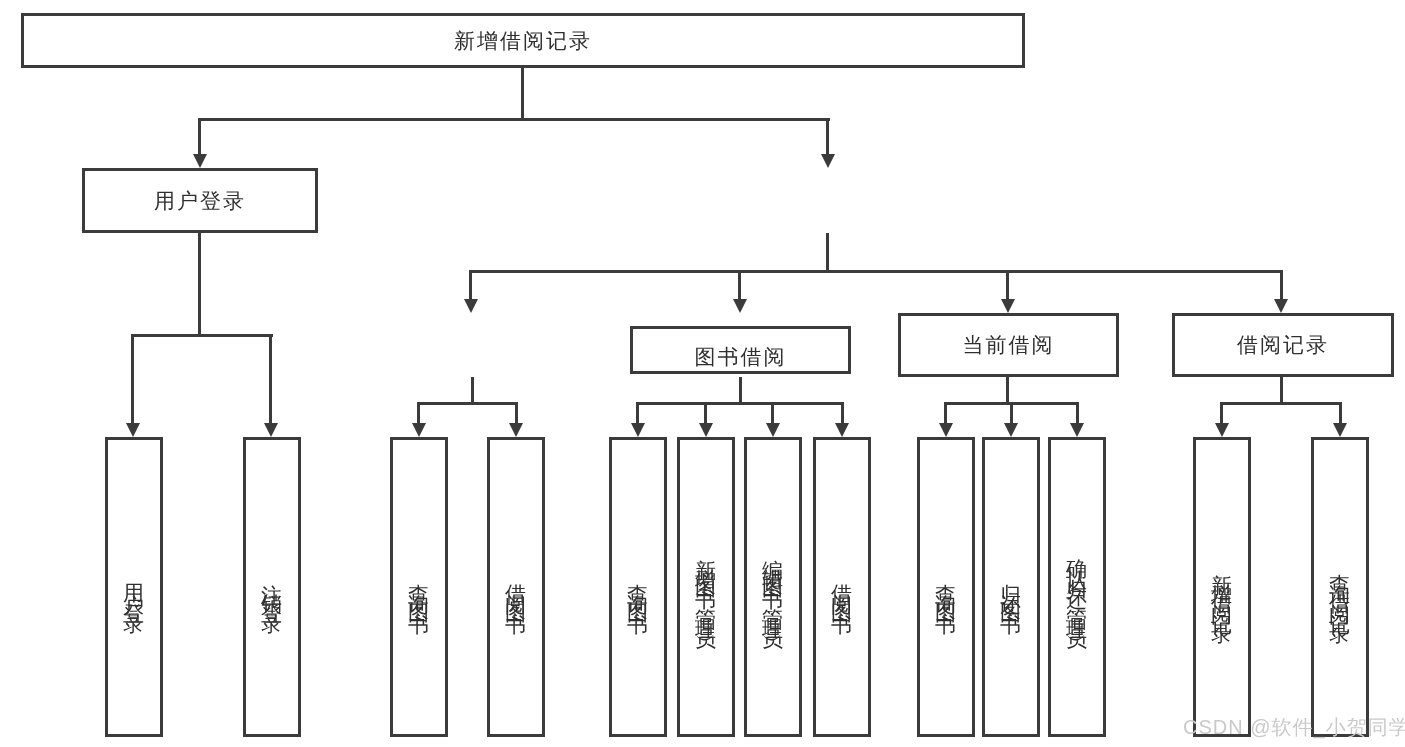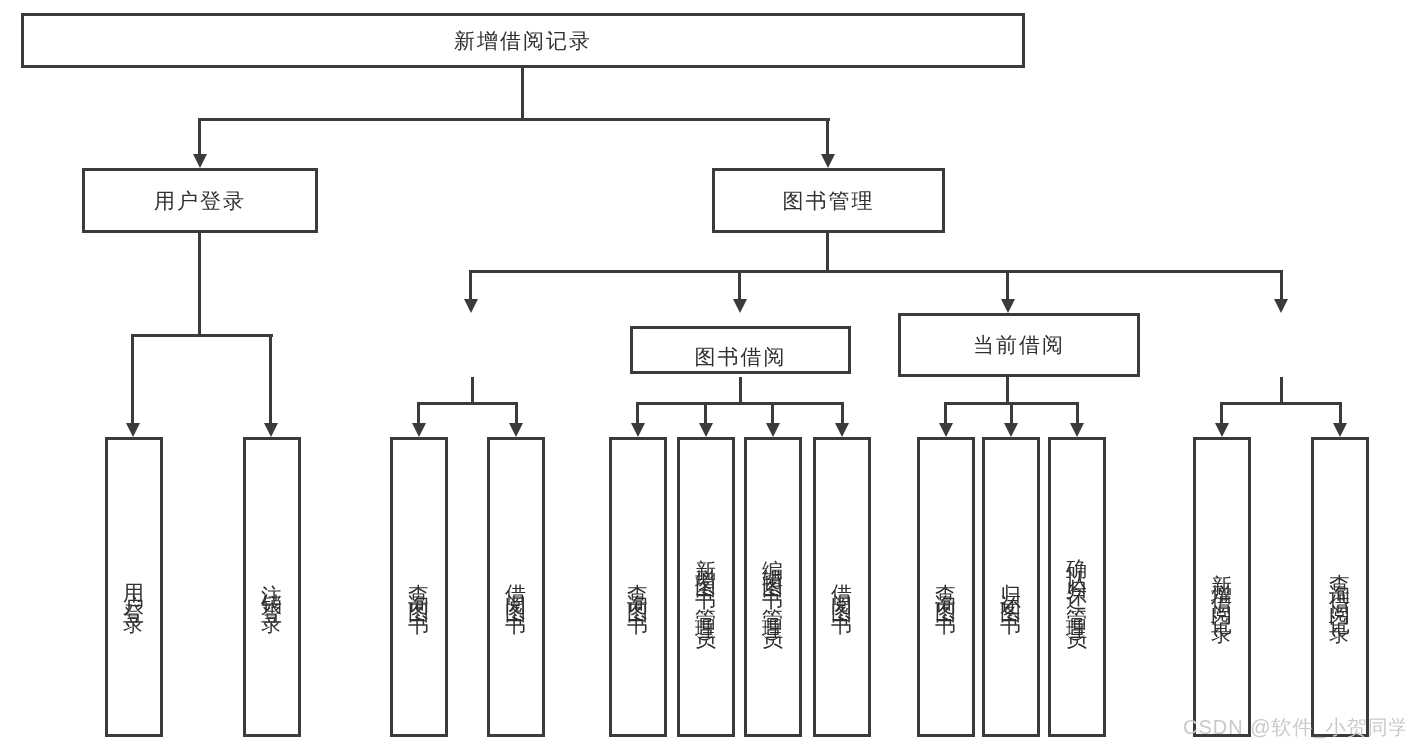--- a/index.html
+++ b/index.html
@@ -73,23 +73,20 @@
   <div class="line" style="left:521px;top:68px;width:3px;height:52px;"></div>
   <div class="line" style="left:198px;top:118px;width:632px;height:3px;"></div>
   <div class="line" style="left:198px;top:118px;width:3px;height:38px;"></div>
   <div class="arrow" style="left:193px;top:154px;"></div>
   <div class="line" style="left:826px;top:118px;width:3px;height:38px;"></div>
   <div class="arrow" style="left:821px;top:154px;"></div>
 
   <div class="node" style="left:82px;top:168px;width:236px;height:65px;">
     <span>用户登录</span>
   </div>
-  <div class="node" style="left:712px;top:168px;width:233px;height:65px;">
-    <span>图书管理</span>
-  </div>
 
   <div class="line" style="left:198px;top:233px;width:3px;height:104px;"></div>
   <div class="line" style="left:131px;top:334px;width:142px;height:3px;"></div>
   <div class="line" style="left:131px;top:334px;width:3px;height:89px;"></div>
   <div class="arrow" style="left:126px;top:423px;"></div>
   <div class="line" style="left:269px;top:334px;width:3px;height:89px;"></div>
   <div class="arrow" style="left:264px;top:423px;"></div>
 
   <div class="line" style="left:826px;top:233px;width:3px;height:39px;"></div>
   <div class="line" style="left:469px;top:270px;width:814px;height:3px;"></div>
@@ -98,22 +95,25 @@
   <div class="line" style="left:738px;top:270px;width:3px;height:30px;"></div>
   <div class="arrow" style="left:733px;top:299px;"></div>
   <div class="line" style="left:1006px;top:270px;width:3px;height:30px;"></div>
   <div class="arrow" style="left:1001px;top:299px;"></div>
   <div class="line" style="left:1280px;top:270px;width:3px;height:30px;"></div>
   <div class="arrow" style="left:1274px;top:299px;"></div>
 
   <div class="node" style="left:630px;top:326px;width:221px;height:48px;align-items:flex-end;">
     <span>图书借阅</span>
   </div>
-  <div class="node" style="left:898px;top:313px;width:242px;height:64px;">
+  <div class="node" style="left:898px;top:313px;width:221px;height:64px;">
     <span>当前借阅</span>
+  </div>
+  <div class="node" style="left:1172px;top:313px;width:222px;height:64px;">
+    <span>借阅记录</span>
   </div>
 
   <div class="line" style="left:471px;top:377px;width:3px;height:28px;"></div>
   <div class="line" style="left:417px;top:402px;width:101px;height:3px;"></div>
   <div class="line" style="left:417px;top:402px;width:3px;height:21px;"></div>
   <div class="arrow" style="left:412px;top:423px;"></div>
   <div class="line" style="left:515px;top:402px;width:3px;height:21px;"></div>
   <div class="arrow" style="left:509px;top:423px;"></div>
 
   <div class="line" style="left:739px;top:377px;width:3px;height:28px;"></div>

